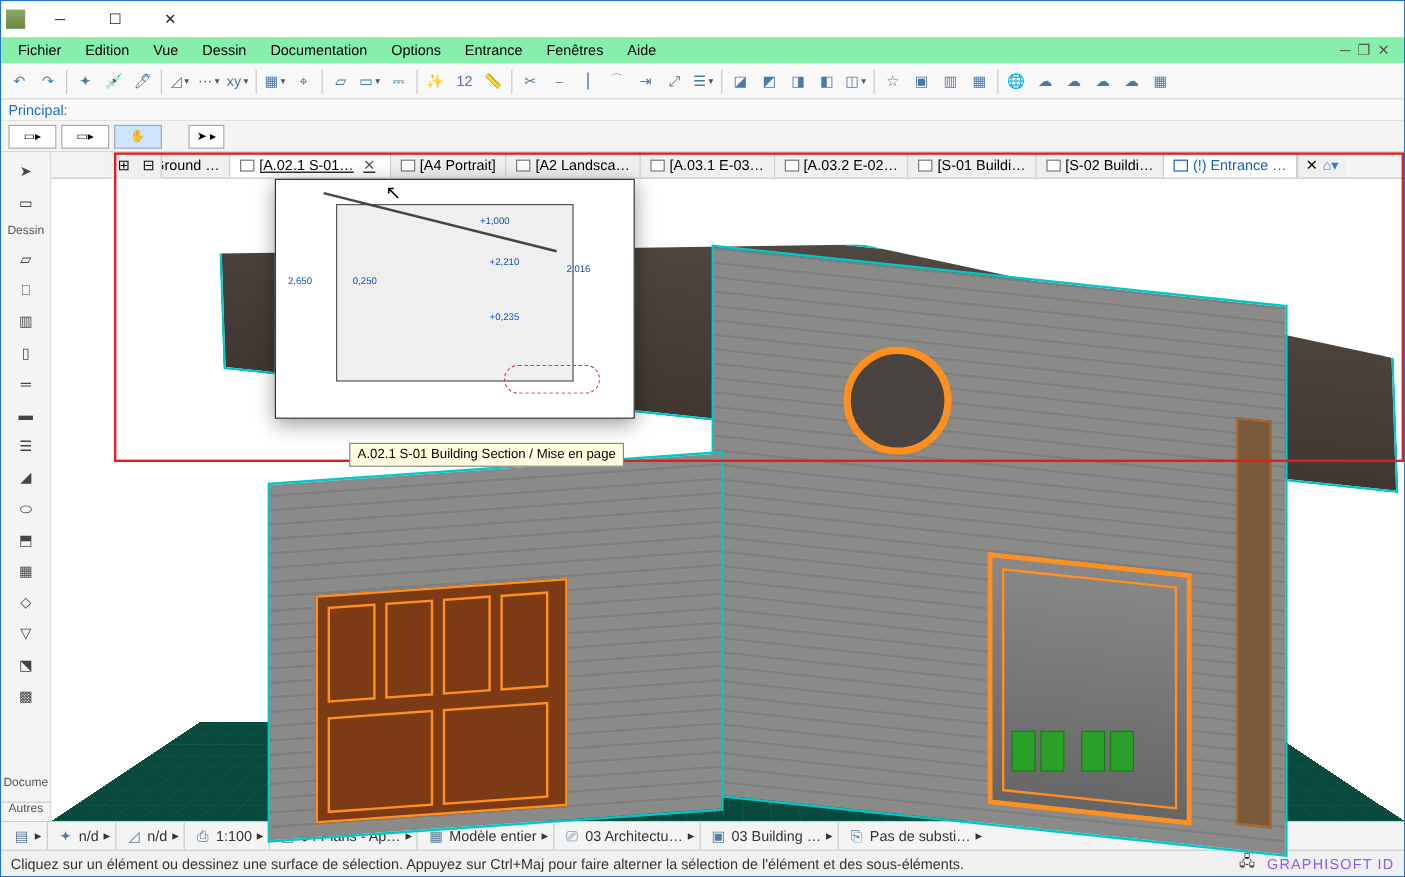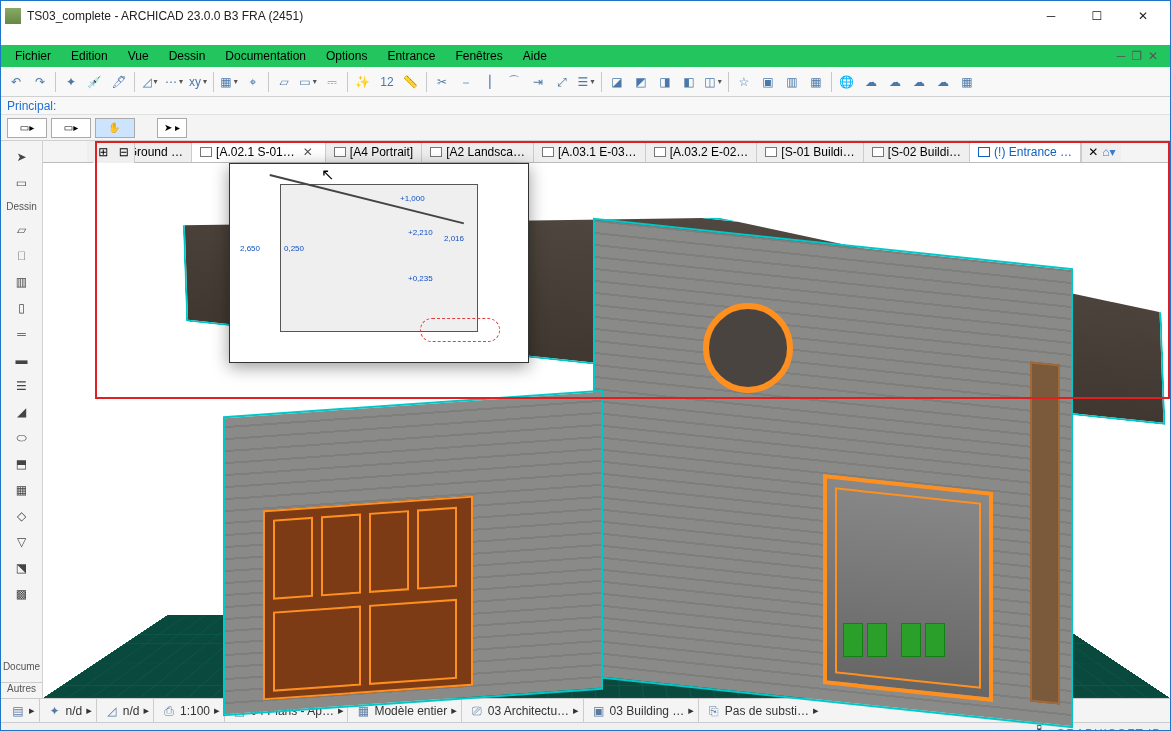--- a/index.html
+++ b/index.html
@@ -1,41 +1,41 @@
 <!DOCTYPE html>
 <html><head>
 <meta charset="utf-8">
 <style>
   * { margin: 0; padding: 0; box-sizing: border-box; font-family: "Segoe UI", Tahoma, sans-serif; font-size: 12px; }
   body { width: 1171px; height: 731px; background: #fff; border: 1px solid #1e75c8; overflow: hidden; }
   .titlebar { height: 30px; display: flex; align-items: center; padding: 0 4px; background: #fff; }
   .titlebar .app-icon { width: 16px; height: 16px; background: linear-gradient(#8a6, #684); margin-right: 6px; }
   .titlebar .title { flex: 1; font-size: 12px; color: #222; }
   .titlebar .winbtn { width: 46px; height: 28px; display:flex; align-items:center; justify-content:center; color:#222; }
-  .menubar { height: 22px; display: flex; align-items: center; padding: 0 6px; gap: 4px; background: #22c55e; margin-top: 14px; }
+  .menubar { height: 22px; display: flex; align-items: center; padding: 0 6px; gap: 4px; background: #86efac; }
   .menubar .item { padding: 0 8px; line-height: 20px; }
   .menubar .spacer { flex: 1; }
   .doc-ctrls { display:flex; gap:6px; color:#555; padding-right:6px; }
   .toolbar { height: 30px; display: flex; align-items: center; gap: 2px; padding: 0 4px; border-bottom: 1px solid #d0d0d0; background:#f8f8f8; }
   .tb-btn { min-width: 22px; height: 22px; border: 1px solid transparent; display:flex; align-items:center; justify-content:center; color:#4a78a8; }
   .dd::after { content:"▾"; font-size:8px; margin-left:2px; color:#555; }
   .sep { width:1px; height:20px; background:#c8c8c8; margin:0 2px; }
   .subbar { height: 18px; display:flex; align-items:center; padding: 0 6px; font-size:11px; color:#1f6fd0; background:#f8f8f8; border-bottom:1px solid #e0e0e0;}
   .rowbar { height: 26px; display:flex; align-items:center; gap:4px; padding:0 6px; background:#f4f4f4; border-bottom:1px solid #d0d0d0; }
   .rowbar .mini { width:40px; height:20px; border:1px solid #aaa; background:#fff; display:flex; align-items:center; justify-content:center; font-size:10px; }
   .main { display:flex; height: calc(100% - 30px - 22px - 30px - 18px - 26px - 24px - 22px); }
   .leftbar { width: 42px; background:#f4f4f4; border-right:1px solid #d0d0d0; display:flex; flex-direction:column; align-items:center; padding-top:4px; gap:2px; }
   .leftbar .tool { width:30px; height:24px; display:flex; align-items:center; justify-content:center; color:#444; }
   .leftbar .lbl { font-size:10px; color:#555; margin:4px 0; }
   .canvas-area { flex:1; position:relative; background:#fff; }
   .tabstrip { height:22px; display:flex; align-items:stretch; border-bottom:1px solid #bbb; background:#f4f4f4; overflow:hidden; }
   .tabstrip .tab { display:flex; align-items:center; padding:0 8px; gap:4px; border-right:1px solid #ccc; white-space:nowrap; font-size:11px; background:#efefef; }
   .tabstrip .tab.active { background:#fff; font-weight:normal; }
   .tabstrip .tab .tabicon { width:12px; height:10px; border:1px solid #777; background:#fff; }
-  .tabstrip .tab.hl { background:#fff; }
+  .tabstrip .tab.hl { background:#fff;text-decoration:underline; }
   .tabstrip .close { padding:0 4px; color:#555; }
   .tabstrip .trail { display:flex; align-items:center; gap:4px; padding:0 6px; background:#efefef; border-left:1px solid #ccc; }
   .callout { position:absolute; left:52px; top:0; right:0; height:258px; border:2px solid #e02020; pointer-events:none; }
   .viewport { position:absolute; inset:0; top:22px; }
   .sky { position:absolute; inset:0; background:linear-gradient(#fff, #fff); }
   .ground { position:absolute; left:0; right:0; bottom:0; height:200px; background:
     repeating-linear-gradient(0deg,#0a5a4a 0 1px, transparent 1px 24px),
     repeating-linear-gradient(90deg,#0a5a4a 0 1px, transparent 1px 24px),
     #0a4a3e; transform: perspective(600px) rotateX(58deg); transform-origin: bottom center; }
   .house { position:absolute; left:80px; right:40px; top:40px; bottom:60px; }
@@ -53,40 +53,39 @@
   .glassdoor::before{content:"";position:absolute;inset:8px;border:2px solid #ff9020;}
   .pillar { position:absolute; right:70px; top:160px; width:30px; height:340px; background:#7a5a3a; border:2px solid #a06a3a; transform:skewY(6deg);}
   .chairs { position:absolute; left:720px; top:420px; width:120px; height:50px; }
   .chairs .ch { position:absolute; width:20px; height:34px; background:#2aa02a; border:1px solid #128012;}
   .chairs .ch:nth-child(1){left:0;} .chairs .ch:nth-child(2){left:24px;} .chairs .ch:nth-child(3){left:58px;} .chairs .ch:nth-child(4){left:82px;}
   .thumb { position:absolute; left:186px; top:22px; width:300px; height:200px; background:#fff; border:1px solid #333; box-shadow:0 4px 16px rgba(0,0,0,.4); z-index:5; }
   .thumb .section { position:absolute; inset:10px; }
   .thumb .section .bldg { position:absolute; left:40px; top:10px; right:40px; bottom:20px; border:1px solid #555; background:#efefef;}
   .thumb .section .roofln { position:absolute; left:30px; top:0; width:200px; height:80px; border-top:2px solid #444; transform:rotate(14deg); transform-origin:left top;}
   .thumb .section .dim { position:absolute; font-size:8px; color:#1050c0; }
-  .thumb .section .d1{left:0; top:70px;} .thumb .section .d2{left:16px; top:70px;padding-left:28px;}
+  .thumb .section .d1{left:0; top:70px;} .thumb .section .d2{left:26px; top:70px;padding-left:28px;}
   .thumb .section .d3{left:160px; top:20px;} .thumb .section .d4{left:168px; top:54px;}
-  .thumb .section .d5{left:168px; top:100px;} .thumb .section .d6{left:204px; top:60px;}
+  .thumb .section .d5{left:168px; top:100px;} .thumb .section .d6{left:232px; top:60px;}
   .thumb .section .bush { position:absolute; left:180px; bottom:10px; width:80px; height:24px; border:1px dashed #e04040; border-radius:12px;}
   .tooltip { position:absolute; left:248px; top:242px; background:#ffffe0; border:1px solid #888; padding:3px 6px; font-size:11px; z-index:6; }
   .cursor { position:absolute; left:278px; top:24px; z-index:7; font-size:16px; color:#000;}
   .bottombar { height:24px; display:flex; align-items:center; gap:4px; padding:0 6px; background:#f4f4f4; border-top:1px solid #ccc; }
   .bottombar .grp { display:flex; align-items:center; gap:4px; padding:0 4px; border-right:1px solid #ccc; height:100%; font-size:11px; color:#333;}
   .bottombar .grp .ic { width:14px; height:14px; display:inline-flex; align-items:center; justify-content:center; color:#5a7aa0;}
   .statusbar { height:22px; display:flex; align-items:center; padding:0 8px; background:#f0f0f0; border-top:1px solid #ccc; font-size:11px; color:#333;}
   .statusbar .sp{flex:1;}
   .statusbar .id { color:#8b5cf6; letter-spacing:1px;}
   .mini-over { position:absolute; left:50px; top:-0px; width:42px; height:22px; background:#efefef; border-right:1px solid #ccc; display:flex; align-items:center; justify-content:space-around;}
 </style>
 </head>
 <body>
 
 <div class="titlebar">
   <div class="app-icon"></div>
-  <div class="title">TS03_complete - ARCHICAD 23.0.0 B3 FRA (2451)</div>
   <div class="winbtn">─</div>
   <div class="winbtn">☐</div>
   <div class="winbtn">✕</div>
 </div>
 
 <div class="menubar">
   <div class="item">Fichier</div>
   <div class="item">Edition</div>
   <div class="item">Vue</div>
   <div class="item">Dessin</div>
@@ -276,35 +275,37 @@
         <div class="dim d1">2,650</div>
         <div class="dim d2">0,250</div>
         <div class="dim d3">+1,000</div>
         <div class="dim d4">+2,210</div>
         <div class="dim d5">+0,235</div>
         <div class="dim d6">2,016</div>
         <div class="bush"></div>
       </div>
     </div>
 
+    <div class="tooltip">A.02.1 S-01 Building Section / Mise en page</div>
     <div class="cursor">↖</div>
 
     <div class="callout"></div>
   </div>
 </div>
 
 <div class="bottombar">
   <div class="grp"><span class="ic">▤</span>▸</div>
   <div class="grp"><span class="ic">✦</span><span>n/d</span> ▸</div>
   <div class="grp"><span class="ic">◿</span><span>n/d</span> ▸</div>
   <div class="grp"><span class="ic">⎙</span><span>1:100</span> ▸</div>
   <div class="grp"><span class="ic">▤</span><span>04 Plans - Ap…</span> ▸</div>
   <div class="grp"><span class="ic">▦</span><span>Modèle entier</span> ▸</div>
   <div class="grp"><span class="ic">⎚</span><span>03 Architectu…</span> ▸</div>
   <div class="grp"><span class="ic">▣</span><span>03 Building …</span> ▸</div>
   <div class="grp" style="border-right:none"><span class="ic">⎘</span><span>Pas de substi…</span> ▸</div>
 </div>
 
 <div class="statusbar">
+  <span>Cliquez sur un élément ou dessinez une surface de sélection. Appuyez sur Ctrl+Maj pour faire alterner la sélection de l'élément et des sous-éléments.</span>
   <span class="sp"></span>
   <span style="margin-right:10px">🖧</span>
   <span class="id">GRAPHISOFT ID</span>
 </div>
 
 </body></html>

